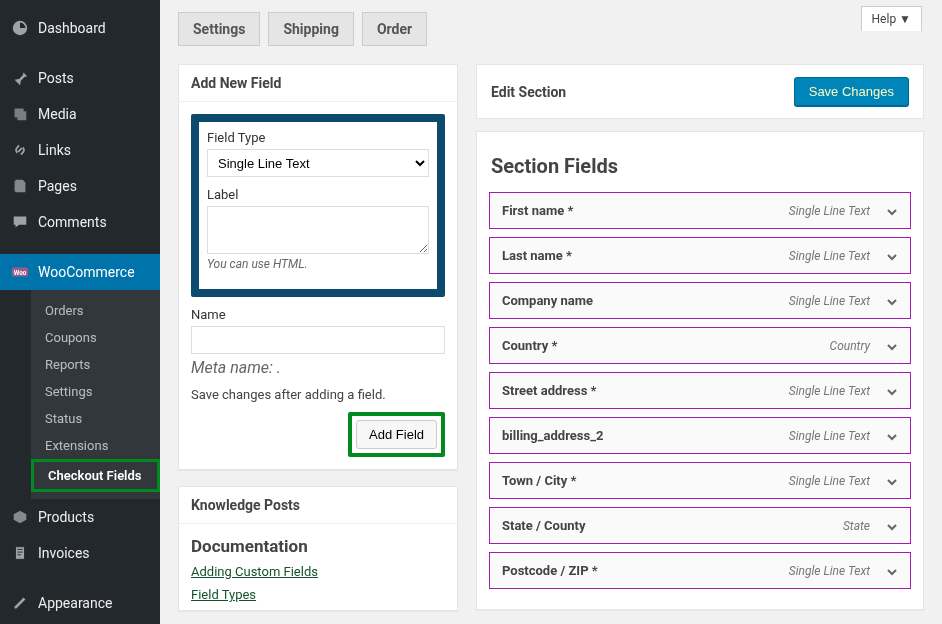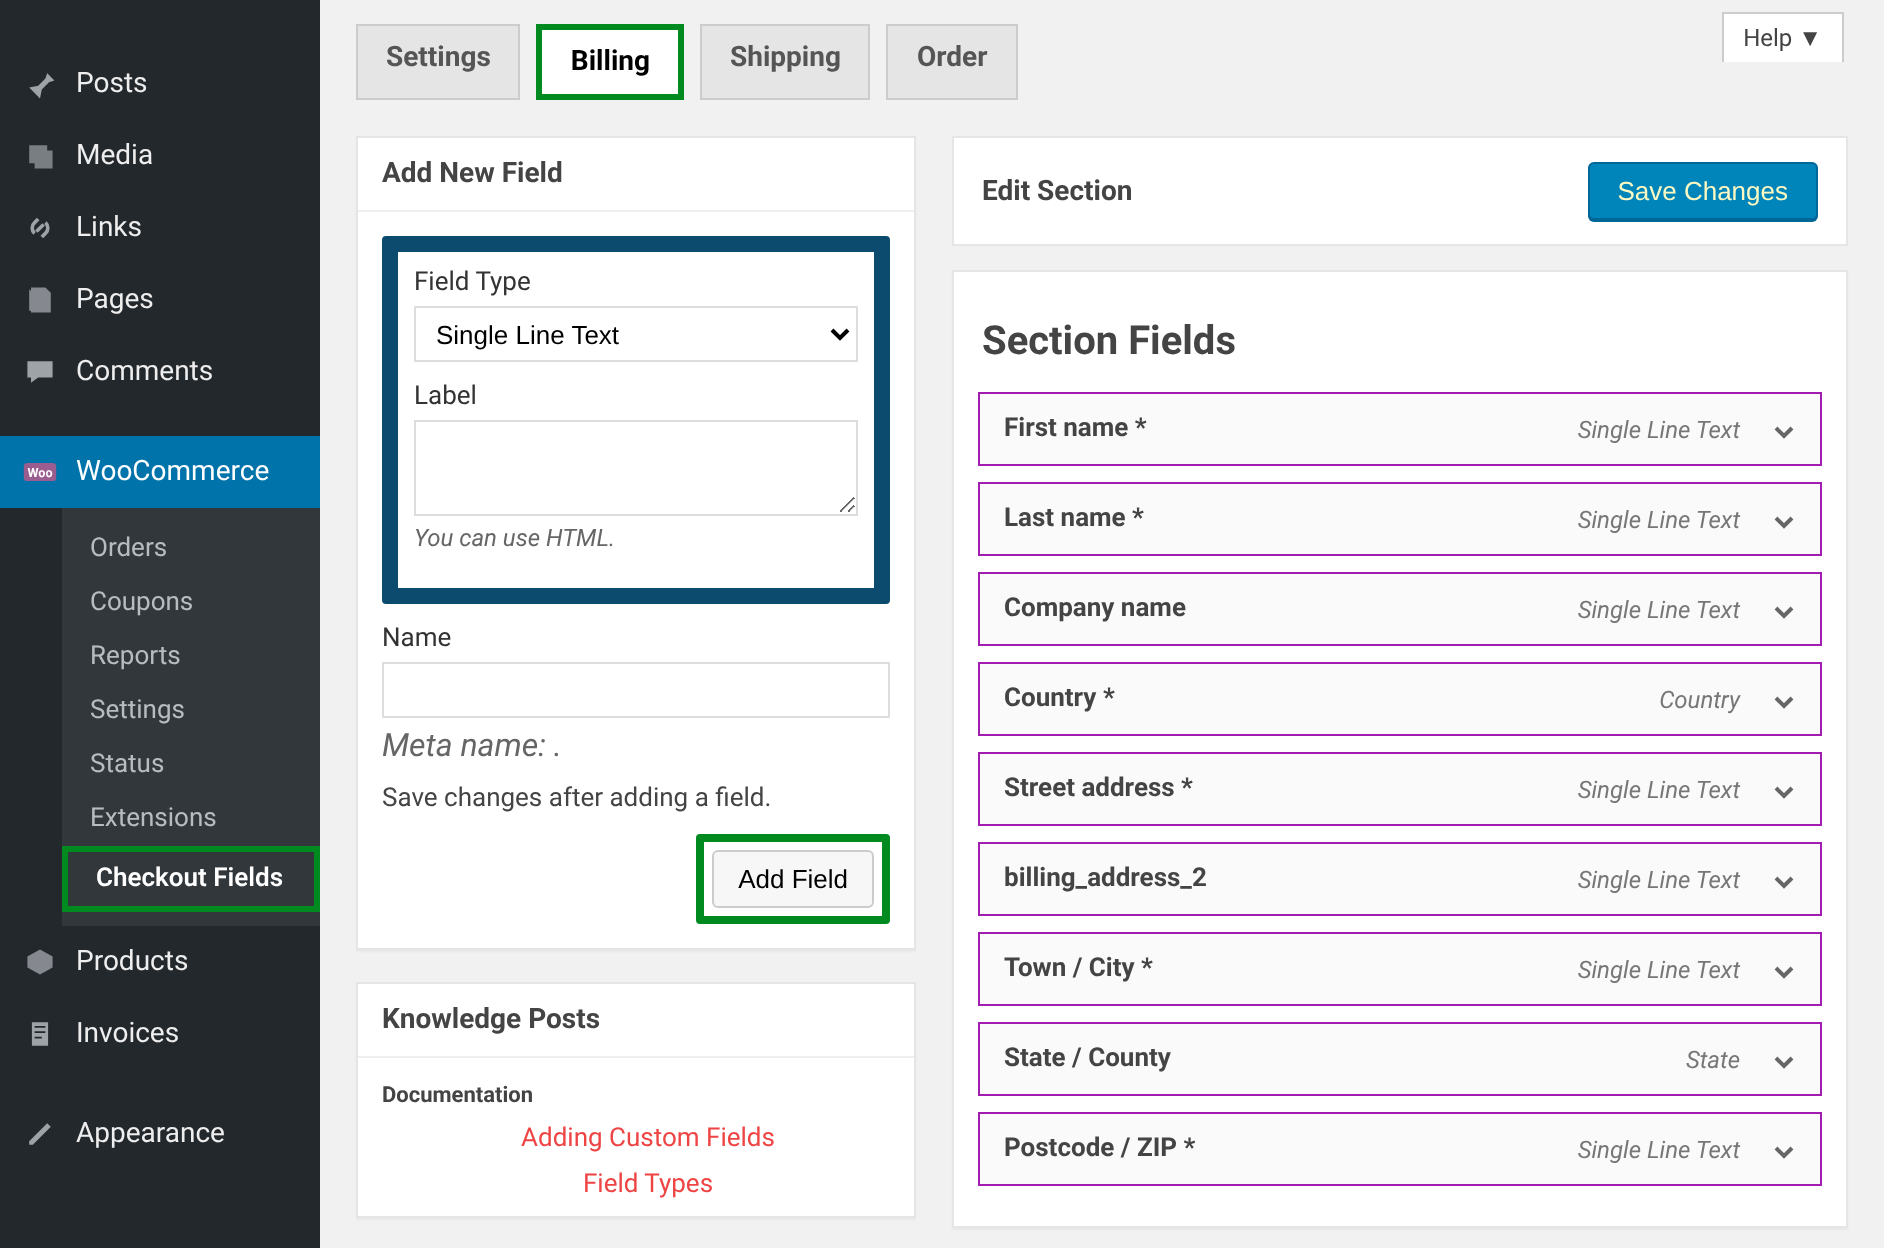--- a/index.html
+++ b/index.html
@@ -120,22 +120,22 @@
   border: 1px solid #ccc;
   background: #f7f7f7;
   padding: 6px 12px;
   font-size: 13px;
   cursor: pointer;
   border-radius: 3px;
 }
 .add-field-row { text-align: right; }
 .highlight-box { border: 8px solid #0c4a6e; padding: 8px; border-radius: 2px; }
 .highlight-box-sm { border: 4px solid #008a20; padding: 4px; display: inline-block; border-radius: 2px; }
-.doc-heading { font-weight: 700; margin: 12px 0 8px 12px; font-size: 11px; }
-.doc-link { display: block; color: #ef4444; margin: 0 0 8px 12px; font-size: 13px; cursor: pointer; text-align: center; }
+.doc-heading { font-weight: 700; margin: 12px 0 8px 12px; font-size: 17px; }
+.doc-link { display: block; color: #14532d; text-decoration: underline; margin: 0 0 8px 12px; font-size: 13px; cursor: pointer; }
 .right-head {
   background: #fff;
   border: 1px solid #e5e5e5;
   padding: 12px 14px;
   display: flex; justify-content: space-between; align-items: center;
   margin-bottom: 12px;
 }
 .right-head h3 { font-size: 14px; font-weight: 700; }
 .btn-primary {
   background: #0085ba;
@@ -166,20 +166,28 @@
   color: #666; cursor: pointer;
 }
 svg { display: block; }
 </style>
 </head>
 <body>
 
 <div class="layout">
   <aside class="sidebar">
 
+    <div class="item">
+      <span class="ico">
+        <svg width="18" height="18" viewBox="0 0 20 20" fill="currentColor">
+            <path d="M10 2a8 8 0 100 16 8 8 0 000-16zm0 2a6 6 0 016 6h-6V4z"></path>
+          </svg>
+      </span>
+      <span>Dashboard</span>
+    </div>
 
     <div style="height:14px"></div>
 
     <div class="item">
       <span class="ico">
         <svg width="18" height="18" viewBox="0 0 20 20" fill="currentColor">
             <path d="M12 2l6 6-3 1-4 4-1 5-3-3-4 4 4-4-3-3 5-1 4-4 1-3-2-2z"></path>
           </svg>
       </span>
       <span>Posts</span>
@@ -277,21 +285,20 @@
       
     </div>
 
   </aside>
 
   <main class="main">
     <div class="help-tab">Help ▼</div>
 
     <div class="tabs">
       <div class="tab">Settings</div>
-      <div class="tab active highlight">Billing</div>
       <div class="tab">Shipping</div>
       <div class="tab">Order</div>
     </div>
 
     <div class="columns">
       <div class="col-left">
 
         <div class="panel">
           <div class="panel-title">Add New Field</div>
           <div class="panel-body">

